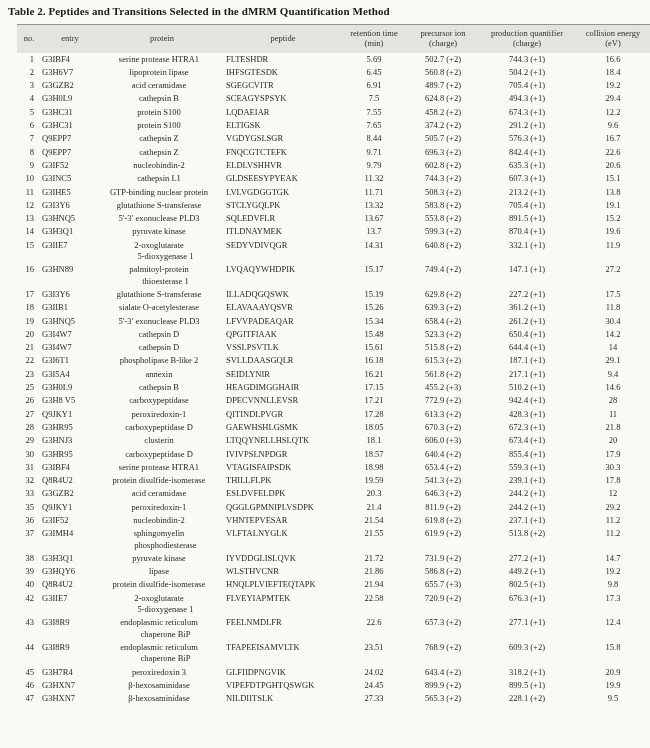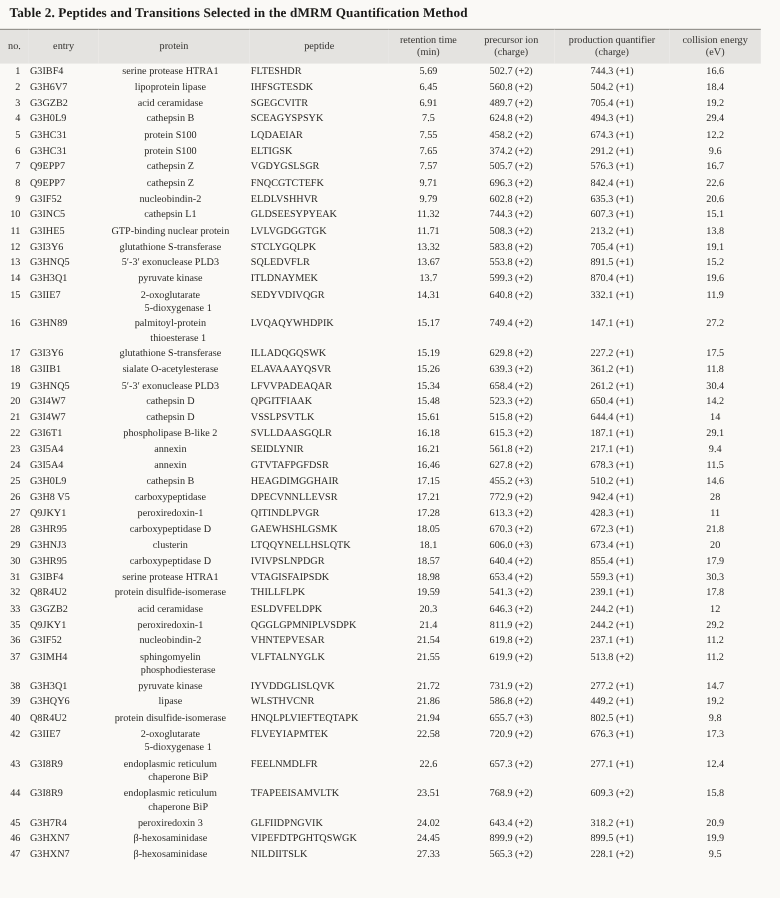--- a/index.html
+++ b/index.html
@@ -23,21 +23,21 @@
     font-weight: bold;
     font-size: 11px;
     line-height: 13px;
     padding: 5px 8px 6px 8px;
     color: #1b1a18;
     letter-spacing: 0.1px;
   }
   table.dmrm {
     border-collapse: collapse;
     table-layout: fixed;
-    margin-left: 0;
+    margin-left: 17px;
     width: 634px;
   }
   thead th {
     background: #e4e3e0;
     border-top: 1px solid #96948f;
     font-weight: normal;
     font-size: 8.5px;
     line-height: 9.8px;
     padding: 4px 1px;
     vertical-align: middle;
@@ -157,21 +157,21 @@
           <td class="col-rt">7.65</td>
           <td class="col-precursor">374.2 (+2)</td>
           <td class="col-product">291.2 (+1)</td>
           <td class="col-ce">9.6</td>
         </tr>
         <tr>
           <td class="col-no">7</td>
           <td class="col-entry">Q9EPP7</td>
           <td class="col-protein">cathepsin Z</td>
           <td class="col-peptide">VGDYGSLSGR</td>
-          <td class="col-rt">7.57</td>
+          <td class="col-rt">8.44</td>
           <td class="col-precursor">505.7 (+2)</td>
           <td class="col-product">576.3 (+1)</td>
           <td class="col-ce">16.7</td>
         </tr>
         <tr>
           <td class="col-no">8</td>
           <td class="col-entry">Q9EPP7</td>
           <td class="col-protein">cathepsin Z</td>
           <td class="col-peptide">FNQCGTCTEFK</td>
           <td class="col-rt">9.71</td>
@@ -325,30 +325,20 @@
           <td class="col-no">23</td>
           <td class="col-entry">G3I5A4</td>
           <td class="col-protein">annexin</td>
           <td class="col-peptide">SEIDLYNIR</td>
           <td class="col-rt">16.21</td>
           <td class="col-precursor">561.8 (+2)</td>
           <td class="col-product">217.1 (+1)</td>
           <td class="col-ce">9.4</td>
         </tr>
         <tr>
-          <td class="col-no">24</td>
-          <td class="col-entry">G3I5A4</td>
-          <td class="col-protein">annexin</td>
-          <td class="col-peptide">GTVTAFPGFDSR</td>
-          <td class="col-rt">16.46</td>
-          <td class="col-precursor">627.8 (+2)</td>
-          <td class="col-product">678.3 (+1)</td>
-          <td class="col-ce">11.5</td>
-        </tr>
-        <tr>
           <td class="col-no">25</td>
           <td class="col-entry">G3H0L9</td>
           <td class="col-protein">cathepsin B</td>
           <td class="col-peptide">HEAGDIMGGHAIR</td>
           <td class="col-rt">17.15</td>
           <td class="col-precursor">455.2 (+3)</td>
           <td class="col-product">510.2 (+1)</td>
           <td class="col-ce">14.6</td>
         </tr>
         <tr>

